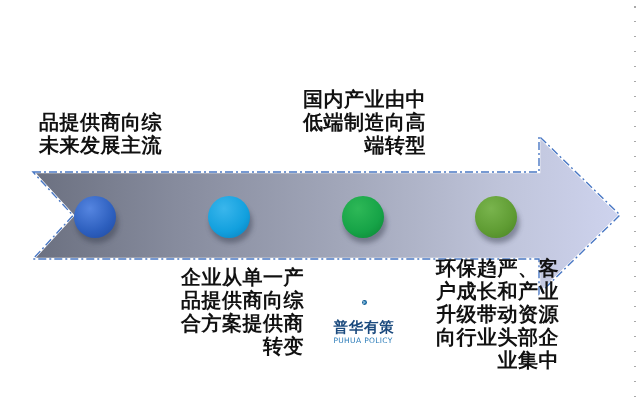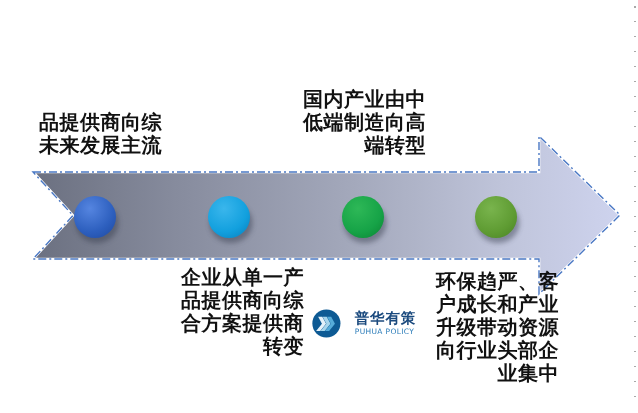--- a/index.html
+++ b/index.html
@@ -16,24 +16,24 @@
     font-size:20px;
     line-height:23px;
     color:#111111;
     text-align:right;
     white-space:pre-line;
     letter-spacing:0.5px;
   }
   .label-1{left:32px;top:111px;width:130px;}
   .label-2{left:302px;top:88px;width:124px;}
   .label-3{left:180px;top:266px;width:124px;}
-  .label-4{left:435px;top:270px;width:124px;}
+  .label-4{left:435px;top:258px;width:124px;font-family:Liberation Mono, monospace;}
   .logo{
     position:absolute;left:312px;top:300px;width:104px;height:46px;
-    display:flex;align-items:center;gap:14px;
+    display:flex;align-items:center;gap:14px;flex-direction:column;
   }
   .logo-text{display:flex;flex-direction:column;justify-content:center;}
   .logo-cn{
     font-size:14.5px;font-weight:bold;color:#1b4a7e;
     letter-spacing:0.8px;line-height:17px;white-space:nowrap;
   }
   .logo-en{
     font-size:7.5px;font-weight:normal;color:#2b7cb9;
     letter-spacing:0.35px;line-height:10px;white-space:nowrap;
   }

